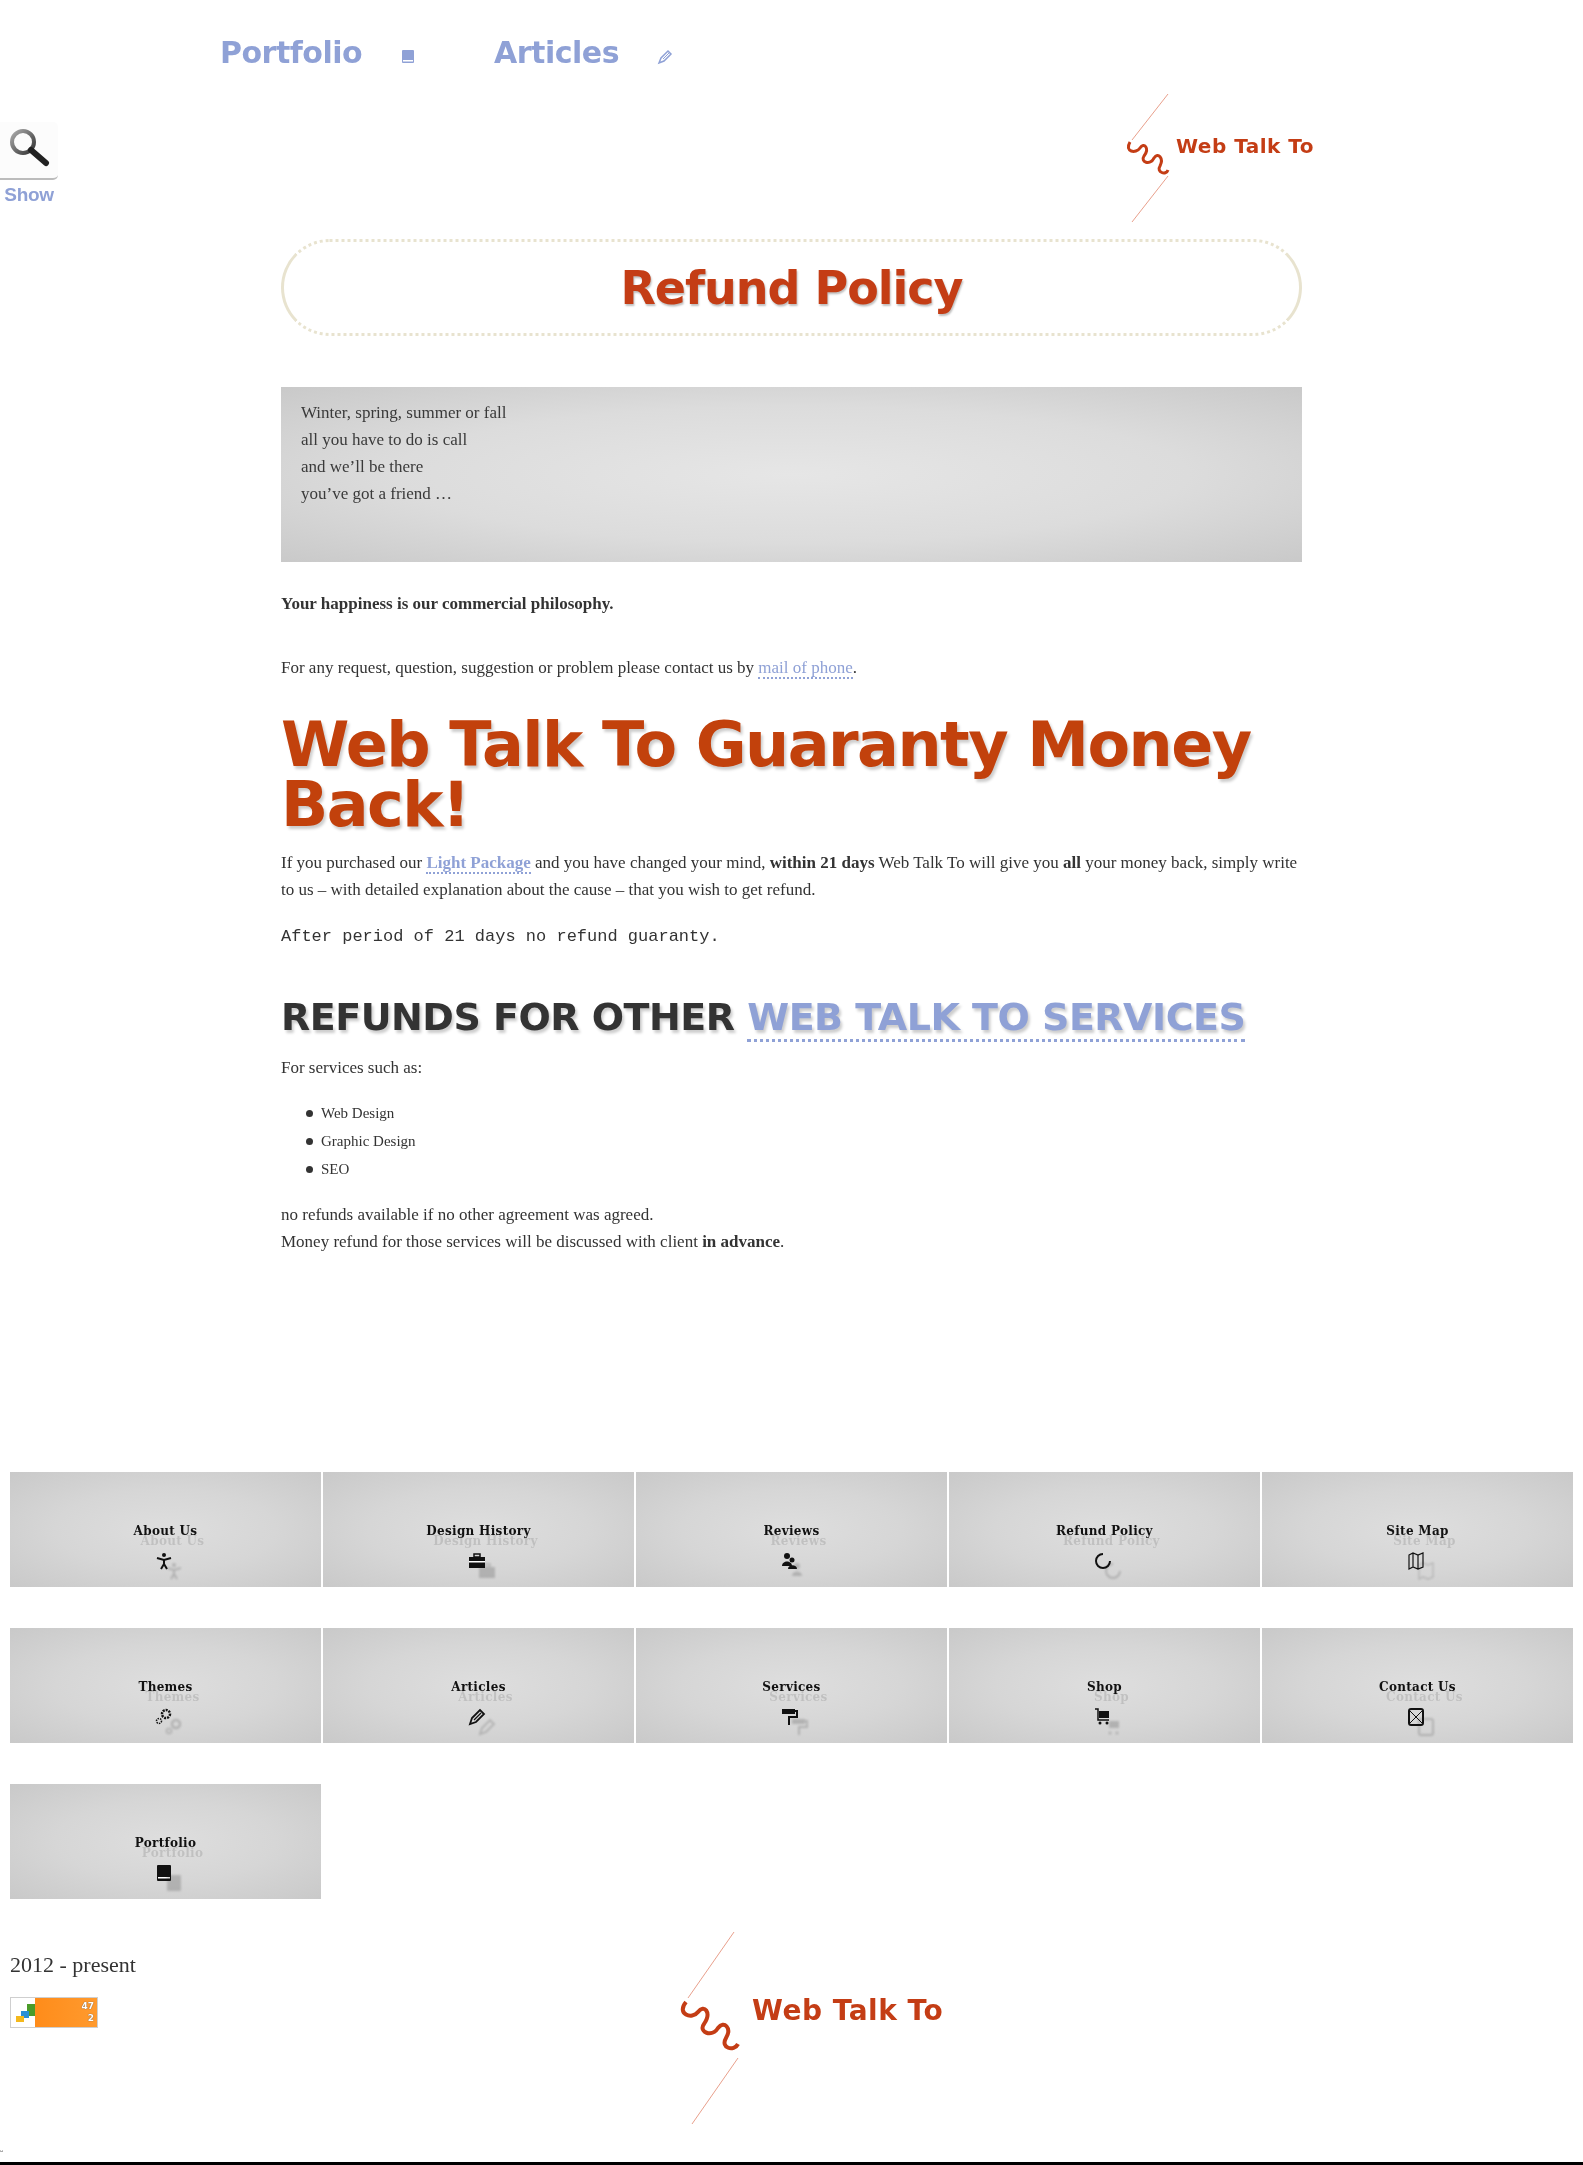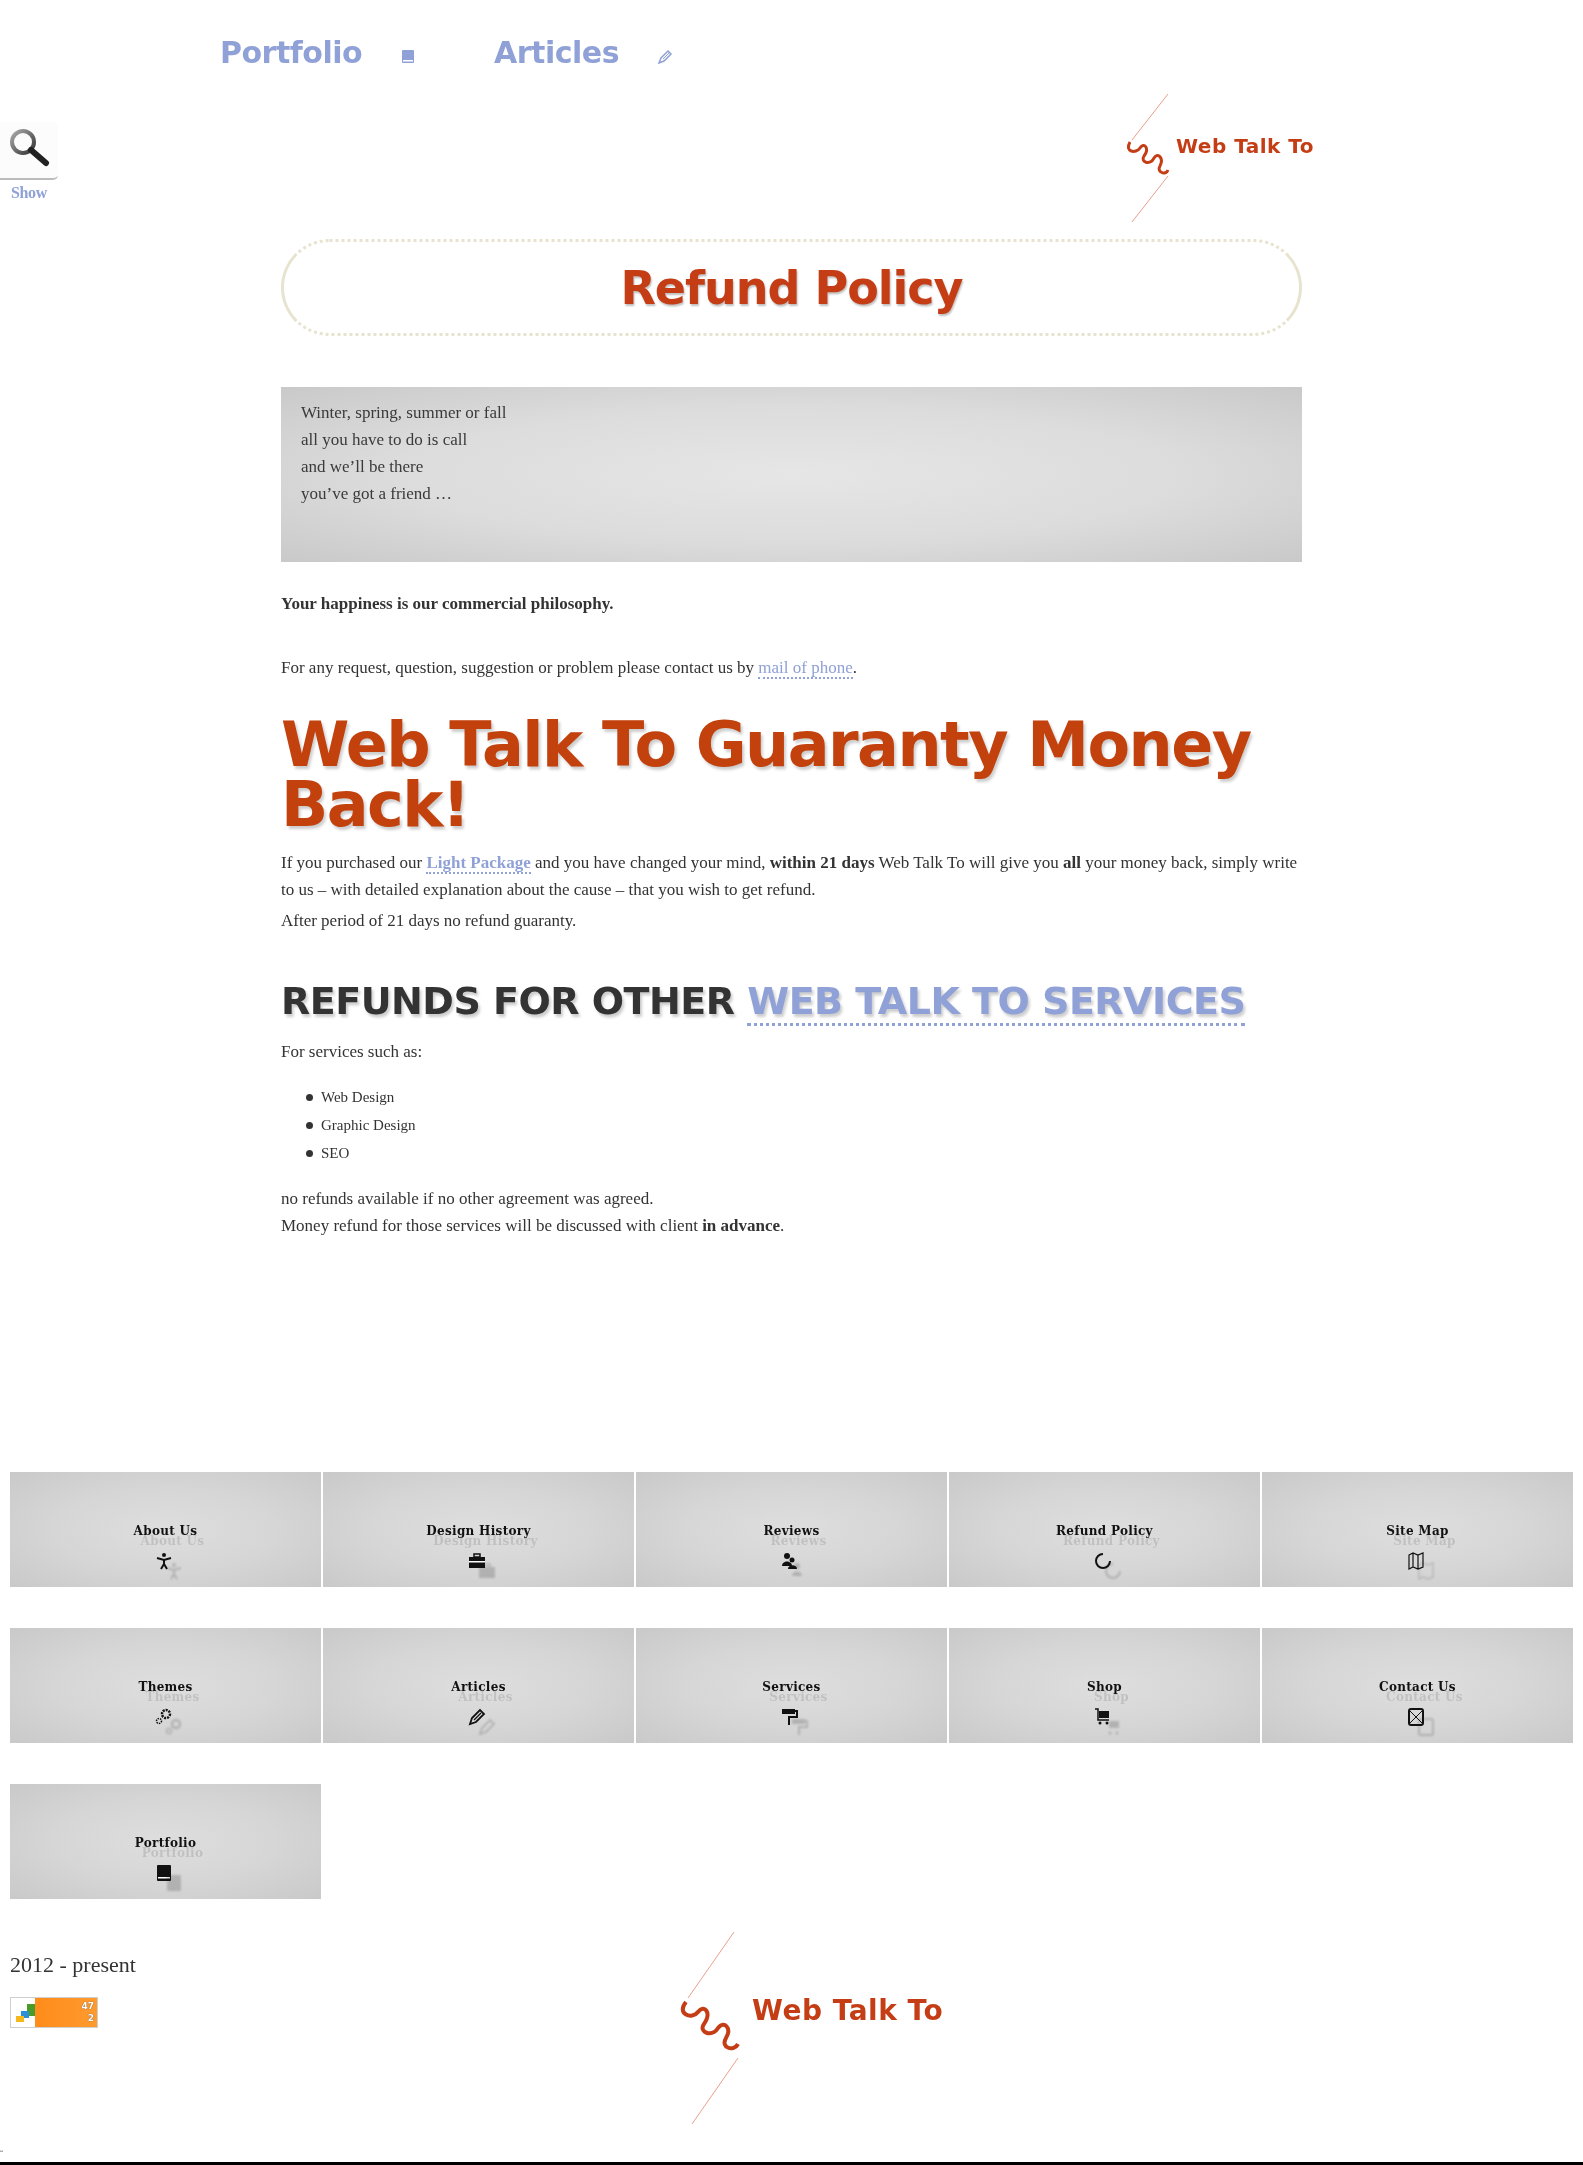--- a/index.html
+++ b/index.html
@@ -9,21 +9,21 @@
   
   .topnav { position: absolute; left: 220px; top: 28px; height: 48px; display: flex; align-items: center; }
   .topnav .nav-item { display: flex; align-items: center; text-decoration: none; cursor: pointer; }
   .topnav .nav-label { font-family: "DejaVu Sans", sans-serif; font-weight: bold; font-size: 30px; color: #8fa1d6; letter-spacing: -0.5px; }
   .topnav .nav-icon { display: inline-block; margin-left: 38px; width: 16px; height: 16px; margin-top: 10px; }
   .topnav .nav-item + .nav-item { margin-left: 78px; }
 
   
   .search-widget { position: absolute; left: 0; top: 122px; width: 58px; cursor: pointer; }
   .search-box { width: 58px; height: 58px; background: #fcfcfc; border-radius: 0 5px 5px 0; border-bottom: 2px solid #bcbcbc; display: flex; align-items: center; justify-content: center; }
-  .search-label { display: block; text-align: center; font-family: Liberation Serif, serif; font-weight: bold; font-size: 16px; color: #8fa1d6; margin-top: 4px; letter-spacing: -0.3px; }
+  .search-label { display: block; text-align: center; font-family: Liberation Sans, sans-serif; font-weight: bold; font-size: 19px; color: #8fa1d6; margin-top: 4px; letter-spacing: -0.3px; }
 
   
   .logo { position: absolute; display: flex; align-items: center; cursor: pointer; }
   .logo-top { left: 1120px; top: 92px; width: 200px; height: 132px; }
   .logo-bottom { left: 672px; top: 1928px; width: 280px; height: 198px; }
   .logo-text { font-family: "DejaVu Sans", sans-serif; font-weight: bold; color: #c43d15; letter-spacing: 0.5px; }
   .logo-top .logo-text { font-size: 20px; position: absolute; left: 56px; top: 42px; }
   .logo-bottom .logo-text { font-size: 28px; position: absolute; left: 80px; top: 66px; }
 
   
@@ -128,21 +128,21 @@
   <p style="margin-top:0;"><b>Your happiness is our commercial philosophy.</b></p>
   <p style="margin-top:37px;">
     <span>For any request, question, suggestion or problem please contact us by </span><a class="link">mail of phone</a><span>.</span>
   </p>
 
   <h1 class="h1" style="margin-top:34px;">Web Talk To Guaranty Money Back!</h1>
 
   <p style="margin-top:14px;">
     <span>If you purchased our </span><a class="link" style="font-weight:bold;">Light Package</a><span> and you have changed your mind, </span><b>within 21 days</b><span> Web Talk To will give you </span><b>all</b><span> your money back, simply write to us – with detailed explanation about the cause – that you wish to get refund.</span>
   </p>
-  <p style="margin-top:4px;">After period of 21 days no refund guaranty.</p>
+  <p style="margin-top:20px;font-family:Liberation Mono, monospace;">After period of 21 days no refund guaranty.</p>
 
   <h2 class="h2" style="margin-top:44px;">
     <span>Refunds for other </span><a class="link">Web Talk To Services</a>
   </h2>
   <p style="margin-top:14px;">For services such as:</p>
   <ul class="services" style="margin-top:18px;">
     <li>Web Design</li>
     <li>Graphic Design</li>
     <li>SEO</li>
   </ul>

